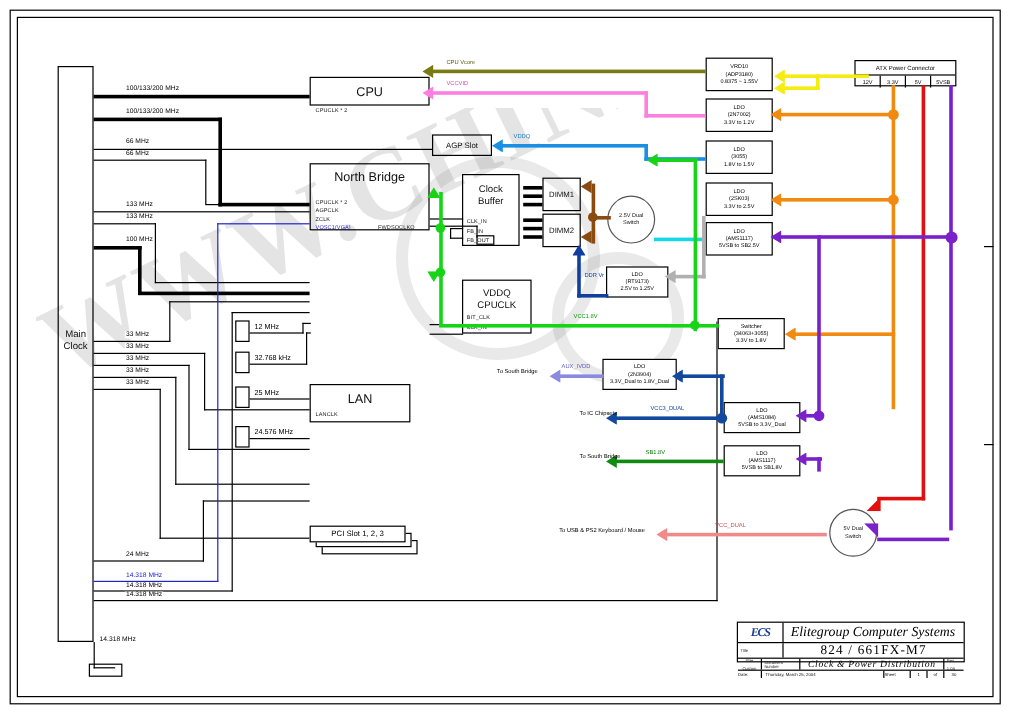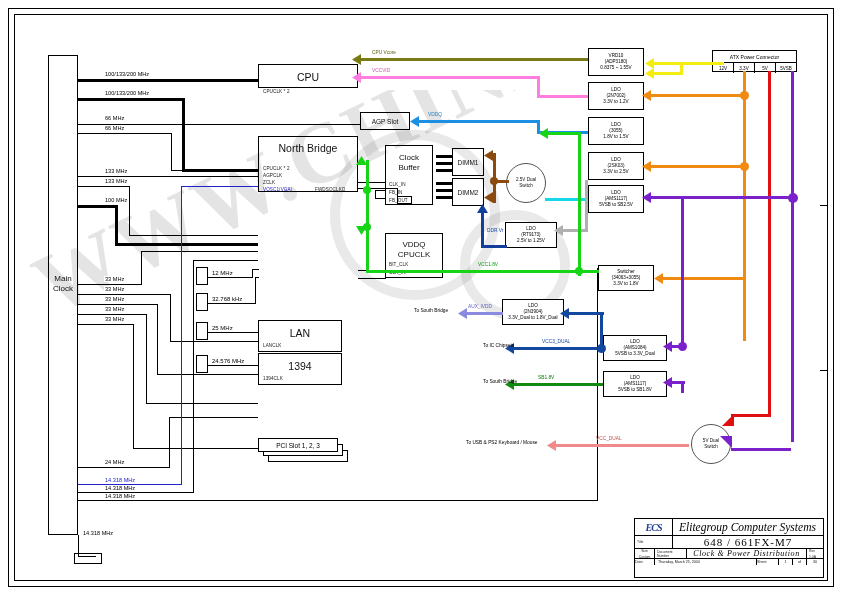--- a/index.html
+++ b/index.html
@@ -279,24 +279,20 @@
     <div class="pin" style="left:3px;top:36px;">CLK_IN</div>
   </div>
   <div class="w wh" style="left:372px;top:270px;width:14px;"></div>
   <div class="w wh" style="left:358px;top:278px;width:28px;"></div>
 
   <div class="box" style="left:258px;top:320px;width:84px;height:32px;">
     <div class="box-title big" style="top:6px;">LAN</div>
     <div class="pin" style="left:4px;top:22px;">LANCLK</div>
   </div>
 
-  <div class="box" style="left:258px;top:353px;width:84px;height:32px;">
-    <div class="box-title big" style="top:6px;">1394</div>
-    <div class="pin" style="left:4px;top:22px;">1394CLK</div>
-  </div>
 
 
   <div class="stack" style="left:258px;top:438px;width:100px;height:30px;">
     <div class="sl" style="left:10px;top:12px;width:80px;height:12px;"></div>
     <div class="sl" style="left:5px;top:6px;width:80px;height:12px;"></div>
     <div class="sl" style="left:0px;top:0px;width:80px;height:14px;background:#fff;">
       <div style="font-size:6.5px;text-align:center;line-height:13px;">PCI Slot 1, 2, 3</div>
     </div>
   </div>
 
@@ -525,32 +521,32 @@
 
   <div class="netlabel" style="left:414px;top:308px;">To South Bridge</div>
 
   <div class="pw pwh" style="left:555px;top:444px;width:134px;background:#f08a8a;"></div>
   <svg style="position:absolute;left:547px;top:440px;" width="10" height="11">
     <polygon points="0,5.5 9,0 9,11" fill="#f08a8a"></polygon>
     </svg>
   <div class="netlabel" style="left:596px;top:436px;color:#c05050;">VCC_DUAL</div>
   <div class="netlabel" style="left:466px;top:440px;">To USB &amp; PS2 Keyboard / Mouse</div>
 
-  <div class="titleblock" style="left:614px;top:518px;width:190px;height:60px;margin-left:20px;">
+  <div class="titleblock" style="left:614px;top:518px;width:190px;height:34px;">
     <div class="tb-row" style="height:17px;">
       <div class="tb-logo">
         <span class="ecs-mark">ECS</span>
       </div>
       <div class="tb-company">Elitegroup Computer Systems</div>
     </div>
     <div class="tb-row" style="height:13px;">
       <div class="tb-cellb" style="width:38px;">
         <span class="tb-lbl">Title</span>
       </div>
-      <div class="tb-mid">648 / 661FX-M7</div>
+      <div class="tb-mid">824 / 661FX-M7</div>
     </div>
     <div class="tb-row" style="height:10px;">
       <div class="tb-cellb" style="width:20px;flex-direction:column;justify-content:center;">
         <span class="tb-lbl">Size</span>
         <span class="tb-lbl">Custom</span>
       </div>
       <div class="tb-cellb" style="width:32px;">
         <span class="tb-lbl">Document Number</span>
       </div>
       <div class="tb-sub">Clock &amp; Power Distribution</div>

